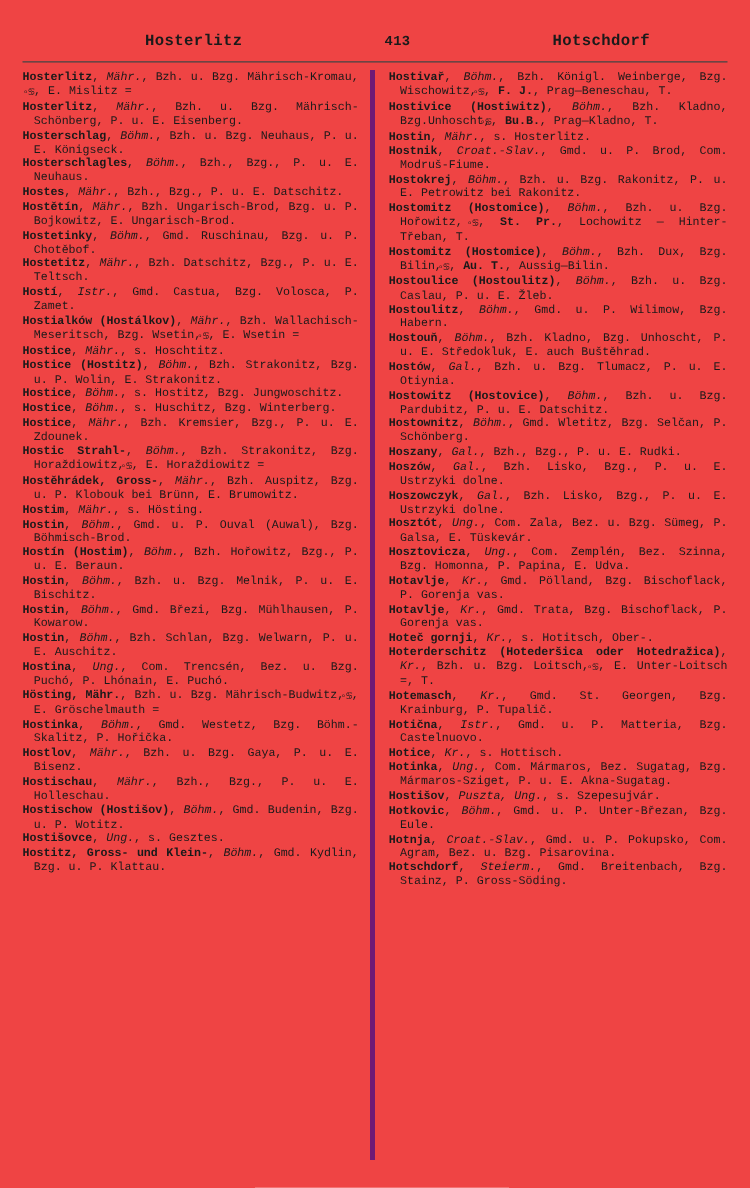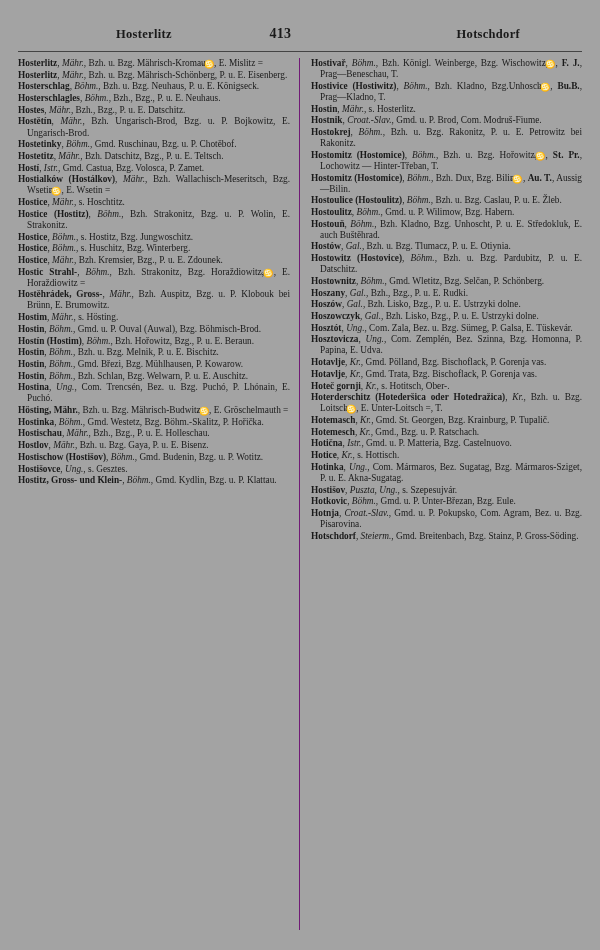--- a/index.html
+++ b/index.html
@@ -12,41 +12,42 @@
     background: #ffffff;
     font-family: "Liberation Serif", serif;
     color: #1a1a1a;
   }
   .page {
     position: relative;
     width: 600px;
     height: 950px;
     box-sizing: border-box;
     padding: 26px 18px 10px 18px;
-    background: #a3a3a3;
+    background: #ef4444;
+    font-family: Liberation Mono, monospace;
   }
   .header {
     display: flex;
     align-items: baseline;
     justify-content: space-between;
     font-size: 12.5px;
     font-weight: bold;
     letter-spacing: 0.3px;
     padding: 0 14px 4px 14px;
     margin-bottom: 5px;
   }
   .header .h-left {
     width: 38%;
     text-align: left;
     padding-left: 84px;
   }
   .header .h-center {
     width: 24%;
-    text-align: left;
-    font-size: 14px;
+    text-align: center;
+    font-size: 11px;
   }
   .header .h-right {
     width: 38%;
     text-align: right;
     padding-right: 48px;
   }
   .rule {
     border: none;
     border-top: 1px solid #444;
     margin: 0 0 6px 0;
@@ -58,21 +59,21 @@
   }
   .col {
     width: 50%;
     box-sizing: border-box;
     font-size: 9.3px;
     line-height: 11.1px;
     text-align: justify;
   }
   .col.left {
     padding-right: 9px;
-    border-right: 1px solid #701a75;
+    border-right: 4px solid #701a75;
   }
   .col.right {
     padding-left: 11px;
   }
   .entry {
     margin: 0 0 0.6px 0;
     padding-left: 9px;
     text-indent: -9px;
   }
   .sym {
@@ -116,22 +117,22 @@
         <p class="entry"><b>Hostěhrádek, Gross-</b>, <i>Mähr.</i>, Bzh. Auspitz, Bzg. u. P. Klobouk bei Brünn, E. Brumowitz.</p>
         <p class="entry"><b>Hostim</b>, <i>Mähr.</i>, s. Hösting.</p>
         <p class="entry"><b>Hostin</b>, <i>Böhm.</i>, Gmd. u. P. Ouval (Auwal), Bzg. Böhmisch-Brod.</p>
         <p class="entry"><b>Hostín (Hostim)</b>, <i>Böhm.</i>, Bzh. Hořowitz, Bzg., P. u. E. Beraun.</p>
         <p class="entry"><b>Hostin</b>, <i>Böhm.</i>, Bzh. u. Bzg. Melnik, P. u. E. Bischitz.</p>
         <p class="entry"><b>Hostin</b>, <i>Böhm.</i>, Gmd. Březi, Bzg. Mühlhausen, P. Kowarow.</p>
         <p class="entry"><b>Hostin</b>, <i>Böhm.</i>, Bzh. Schlan, Bzg. Welwarn, P. u. E. Auschitz.</p>
         <p class="entry"><b>Hostina</b>, <i>Ung.</i>, Com. Trencsén, Bez. u. Bzg. Puchó, P. Lhónain, E. Puchó.</p>
         <p class="entry"><b>Hösting, Mähr.</b>, Bzh. u. Bzg. Mährisch-Budwitz, <span class="sym">◦♋</span>, E. Gröschelmauth =</p>
         <p class="entry"><b>Hostinka</b>, <i>Böhm.</i>, Gmd. Westetz, Bzg. Böhm.-Skalitz, P. Hořička.</p>
+        <p class="entry"><b>Hostlov</b>, <i>Mähr.</i>, Bzh. u. Bzg. Gaya, P. u. E. Bisenz.</p>
         <p class="entry"><b>Hostischau</b>, <i>Mähr.</i>, Bzh., Bzg., P. u. E. Holleschau.</p>
-        <p class="entry"><b>Hostlov</b>, <i>Mähr.</i>, Bzh. u. Bzg. Gaya, P. u. E. Bisenz.</p>
         <p class="entry"><b>Hostischow (Hostišov)</b>, <i>Böhm.</i>, Gmd. Budenin, Bzg. u. P. Wotitz.</p>
         <p class="entry"><b>Hostišovce</b>, <i>Ung.</i>, s. Gesztes.</p>
         <p class="entry"><b>Hostitz, Gross- und Klein-</b>, <i>Böhm.</i>, Gmd. Kydlin, Bzg. u. P. Klattau.</p>
       </div>
     <div class="col right" id="col-right">
         <p class="entry"><b>Hostivař</b>, <i>Böhm.</i>, Bzh. Königl. Weinberge, Bzg. Wischowitz, <span class="sym">◦♋</span>, <b>F. J.</b>, Prag—Beneschau, T.</p>
         <p class="entry"><b>Hostivice (Hostiwitz)</b>, <i>Böhm.</i>, Bzh. Kladno, Bzg.Unhoscht,<span class="sym">◦♋</span>, <b>Bu.B.</b>, Prag—Kladno, T.</p>
         <p class="entry"><b>Hostin</b>, <i>Mähr.</i>, s. Hosterlitz.</p>
         <p class="entry"><b>Hostnik</b>, <i>Croat.-Slav.</i>, Gmd. u. P. Brod, Com. Modruš-Fiume.</p>
         <p class="entry"><b>Hostokrej</b>, <i>Böhm.</i>, Bzh. u. Bzg. Rakonitz, P. u. E. Petrowitz bei Rakonitz.</p>
@@ -146,21 +147,20 @@
         <p class="entry"><b>Hoszany</b>, <i>Gal.</i>, Bzh., Bzg., P. u. E. Rudki.</p>
         <p class="entry"><b>Hoszów</b>, <i>Gal.</i>, Bzh. Lisko, Bzg., P. u. E. Ustrzyki dolne.</p>
         <p class="entry"><b>Hoszowczyk</b>, <i>Gal.</i>, Bzh. Lisko, Bzg., P. u. E. Ustrzyki dolne.</p>
         <p class="entry"><b>Hosztót</b>, <i>Ung.</i>, Com. Zala, Bez. u. Bzg. Sümeg, P. Galsa, E. Tüskevár.</p>
         <p class="entry"><b>Hosztovicza</b>, <i>Ung.</i>, Com. Zemplén, Bez. Szinna, Bzg. Homonna, P. Papina, E. Udva.</p>
         <p class="entry"><b>Hotavlje</b>, <i>Kr.</i>, Gmd. Pölland, Bzg. Bischoflack, P. Gorenja vas.</p>
         <p class="entry"><b>Hotavlje</b>, <i>Kr.</i>, Gmd. Trata, Bzg. Bischoflack, P. Gorenja vas.</p>
         <p class="entry"><b>Hoteč gornji</b>, <i>Kr.</i>, s. Hotitsch, Ober-.</p>
         <p class="entry"><b>Hoterderschitz (Hotederšica oder Hotedražica)</b>, <i>Kr.</i>, Bzh. u. Bzg. Loitsch, <span class="sym">◦♋</span>, E. Unter-Loitsch =, T.</p>
         <p class="entry"><b>Hotemasch</b>, <i>Kr.</i>, Gmd. St. Georgen, Bzg. Krainburg, P. Tupalič.</p>
-        <p class="entry"><b>Hotemesch</b>, <i>Kr.</i>, Gmd., Bzg. u. P. Ratschach.</p>
         <p class="entry"><b>Hotična</b>, <i>Istr.</i>, Gmd. u. P. Matteria, Bzg. Castelnuovo.</p>
         <p class="entry"><b>Hotice</b>, <i>Kr.</i>, s. Hottisch.</p>
         <p class="entry"><b>Hotinka</b>, <i>Ung.</i>, Com. Mármaros, Bez. Sugatag, Bzg. Mármaros-Sziget, P. u. E. Akna-Sugatag.</p>
         <p class="entry"><b>Hostišov</b>, <i>Puszta, Ung.</i>, s. Szepesujvár.</p>
         <p class="entry"><b>Hotkovic</b>, <i>Böhm.</i>, Gmd. u. P. Unter-Březan, Bzg. Eule.</p>
         <p class="entry"><b>Hotnja</b>, <i>Croat.-Slav.</i>, Gmd. u. P. Pokupsko, Com. Agram, Bez. u. Bzg. Pisarovina.</p>
         <p class="entry"><b>Hotschdorf</b>, <i>Steierm.</i>, Gmd. Breitenbach, Bzg. Stainz, P. Gross-Söding.</p>
       </div>
   </div>
 

